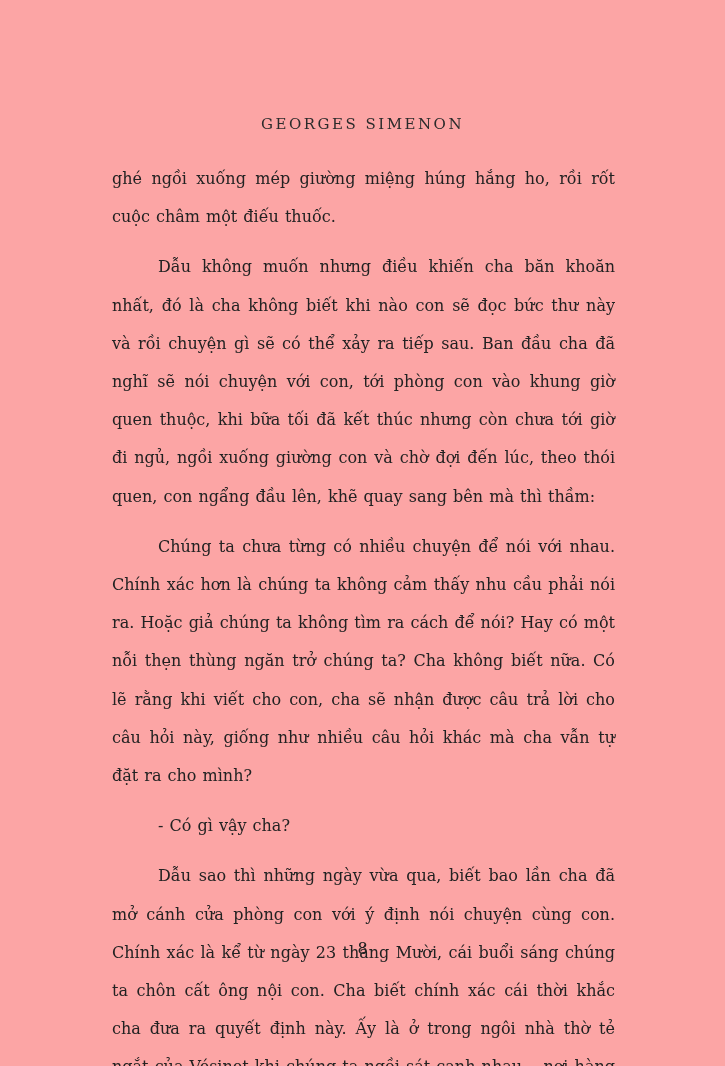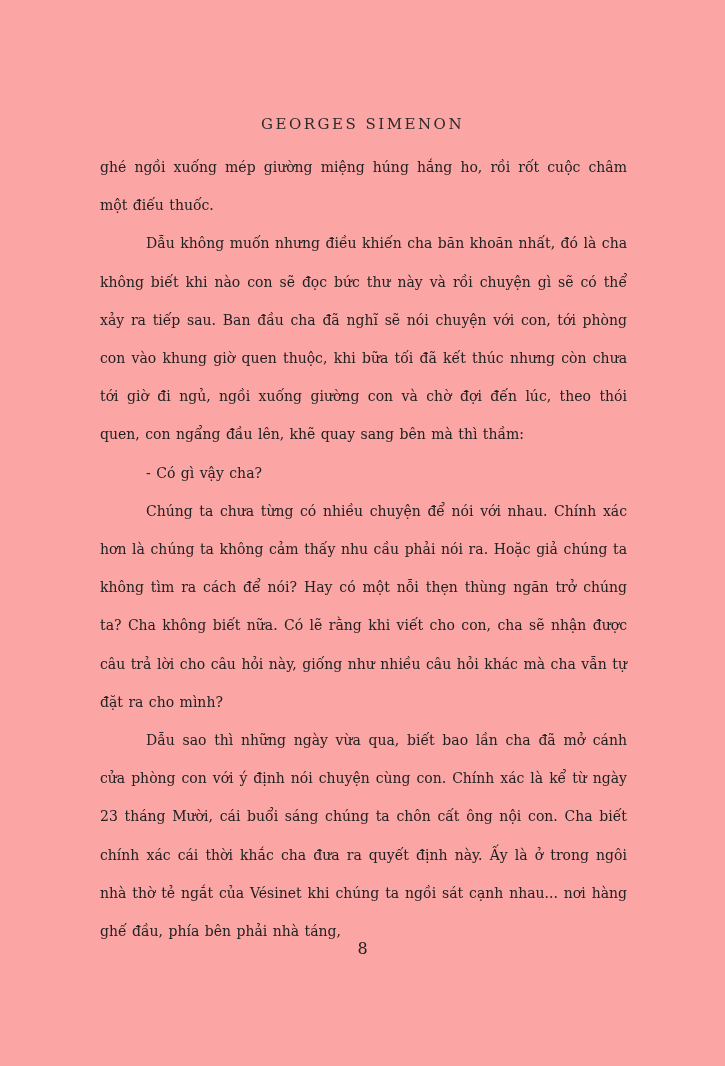--- a/index.html
+++ b/index.html
@@ -28,22 +28,22 @@
     color: #2b2b2b;
     font-weight: normal;
   }
   .text-block {
     position: absolute;
     top: 148px;
     left: 100px;
     width: 527px;
   }
   .para {
-    margin: 0;
-    font-size: 14px;
+    margin: 12px;
+    font-size: 16px;
     line-height: 38.2px;
     text-align: justify;
     text-justify: inter-word;
     color: #222222;
     word-spacing: 1px;
   }
   .para.indented {
     text-indent: 46px;
   }
   .folio {
@@ -58,19 +58,19 @@
 </style>
 </head>
 <body>
 
 <div class="page">
   <div class="running-head">GEORGES SIMENON</div>
 
   <div class="text-block">
       <p class="para">ghé ngồi xuống mép giường miệng húng hắng ho, rồi rốt cuộc châm một điếu thuốc.</p>
       <p class="para indented">Dẫu không muốn nhưng điều khiến cha băn khoăn nhất, đó là cha không biết khi nào con sẽ đọc bức thư này và rồi chuyện gì sẽ có thể xảy ra tiếp sau. Ban đầu cha đã nghĩ sẽ nói chuyện với con, tới phòng con vào khung giờ quen thuộc, khi bữa tối đã kết thúc nhưng còn chưa tới giờ đi ngủ, ngồi xuống giường con và chờ đợi đến lúc, theo thói quen, con ngẩng đầu lên, khẽ quay sang bên mà thì thầm:</p>
+      <p class="para indented">Chúng ta chưa từng có nhiều chuyện để nói với nhau. Chính xác hơn là chúng ta không cảm thấy nhu cầu phải nói ra. Hoặc giả chúng ta không tìm ra cách để nói? Hay có một nỗi thẹn thùng ngăn trở chúng ta? Cha không biết nữa. Có lẽ rằng khi viết cho con, cha sẽ nhận được câu trả lời cho câu hỏi này, giống như nhiều câu hỏi khác mà cha vẫn tự đặt ra cho mình?</p>
       <p class="para indented">- Có gì vậy cha?</p>
-      <p class="para indented">Chúng ta chưa từng có nhiều chuyện để nói với nhau. Chính xác hơn là chúng ta không cảm thấy nhu cầu phải nói ra. Hoặc giả chúng ta không tìm ra cách để nói? Hay có một nỗi thẹn thùng ngăn trở chúng ta? Cha không biết nữa. Có lẽ rằng khi viết cho con, cha sẽ nhận được câu trả lời cho câu hỏi này, giống như nhiều câu hỏi khác mà cha vẫn tự đặt ra cho mình?</p>
       <p class="para indented">Dẫu sao thì những ngày vừa qua, biết bao lần cha đã mở cánh cửa phòng con với ý định nói chuyện cùng con. Chính xác là kể từ ngày 23 tháng Mười, cái buổi sáng chúng ta chôn cất ông nội con. Cha biết chính xác cái thời khắc cha đưa ra quyết định này. Ấy là ở trong ngôi nhà thờ tẻ ngắt của Vésinet khi chúng ta ngồi sát cạnh nhau... nơi hàng ghế đầu, phía bên phải nhà táng,</p>
     </div>
 
   <div class="folio">8</div>
 </div>
 
 </body></html>

